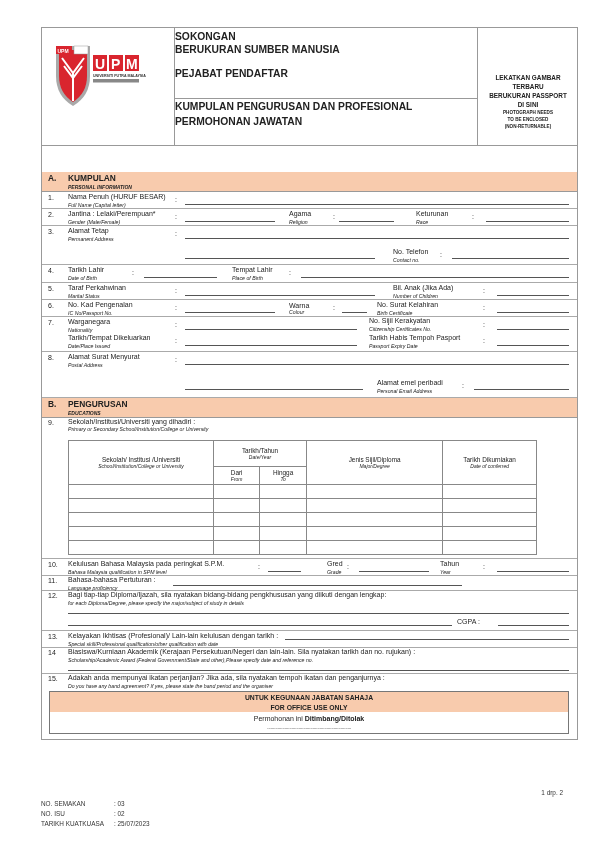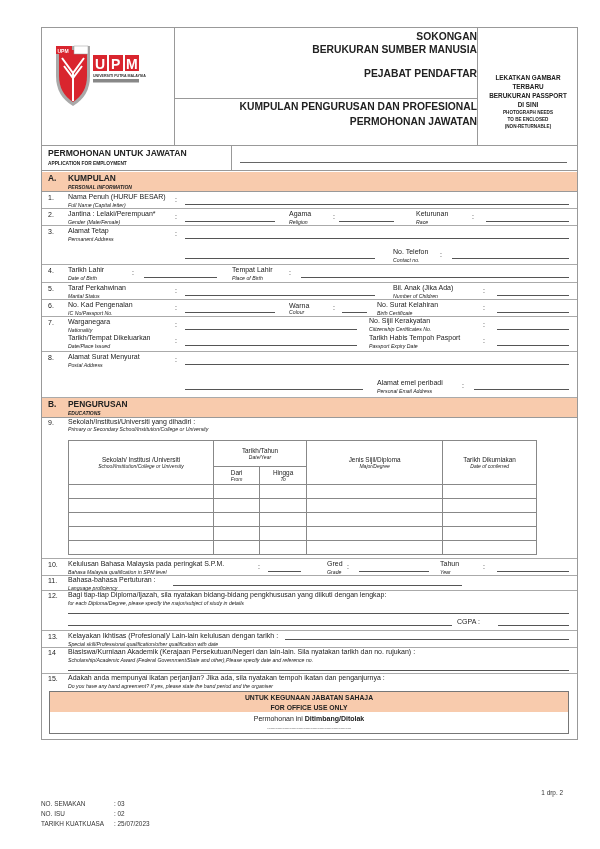--- a/index.html
+++ b/index.html
@@ -1,20 +1,20 @@
 <!DOCTYPE html>
 <html><head>
 <meta charset="utf-8">
 <style>
 *{box-sizing:border-box;margin:0;padding:0}
 body{width:600px;height:849px;background:#fff;font-family:"Liberation Sans",sans-serif;color:#222;position:relative;overflow:hidden}
 .page{position:absolute;left:41px;top:27px;width:537px;height:713px;border:1px solid #999}
 .hdr{position:absolute;left:0;top:0;width:535px;height:118px;border-bottom:1px solid #999}
 .logo{position:absolute;left:0;top:0;width:133px;height:118px;border-right:1px solid #999}
-.title{position:absolute;left:133px;top:0;width:303px;height:118px;border-right:1px solid #999;text-align:right}
+.title{position:absolute;left:133px;top:0;width:303px;height:118px;border-right:1px solid #999;text-align:left}
 .t1{position:absolute;left:0;width:100%;top:0;height:71px;border-bottom:1px solid #999;font-size:10.3px;font-weight:bold;line-height:12.5px;padding-top:3px}
 .t2{position:absolute;left:0;width:100%;top:72px;font-size:10.3px;font-weight:bold;line-height:14.5px;padding-top:0}
 .photo{position:absolute;left:437px;top:0;width:98px;height:118px;text-align:center;padding-top:45px}
 .photo .a{font-size:6.4px;font-weight:bold;line-height:9px}
 .photo .b{font-size:4.6px;font-weight:bold;line-height:7px}
 .app{position:absolute;left:0;top:118px;width:535px;height:25px;border-bottom:1px solid #999}
 .app .l{position:absolute;left:0;top:0;width:190px;height:25px;border-right:1px solid #999;padding:2px 6px}
 .app .l .m{font-size:8.6px;font-weight:bold}
 .app .l .s{font-size:4.8px;font-weight:bold;margin-top:3px}
 .app .line{position:absolute;left:198px;right:10px;top:16px;border-bottom:1px solid #666}
@@ -77,27 +77,20 @@
       <div class="a">LEKATKAN GAMBAR</div>
       <div class="a">TERBARU</div>
       <div class="a">BERUKURAN PASSPORT</div>
       <div class="a">DI SINI</div>
       <div class="b">PHOTOGRAPH NEEDS</div>
       <div class="b">TO BE ENCLOSED</div>
       <div class="b">(NON-RETURNABLE)</div>
     </div>
   </div>
 
-  <div class="app">
-    <div class="l">
-      <div class="m">PERMOHONAN UNTUK JAWATAN</div>
-      <div class="s">APPLICATION FOR EMPLOYMENT</div>
-    </div>
-    <div class="line"></div>
-  </div>
 
   <div class="sec" style="top:144px;height:20px">
     <span class="k">A.</span>
     <span class="m">KUMPULAN</span>
     <span class="s">PERSONAL INFORMATION</span>
   </div>
 
   <div class="row" style="top:164px;height:17px">
     <span class="n" style="top:2px">1.</span>
     <span class="lb" style="left:26px;top:1px">Nama Penuh (HURUF BESAR)</span>

